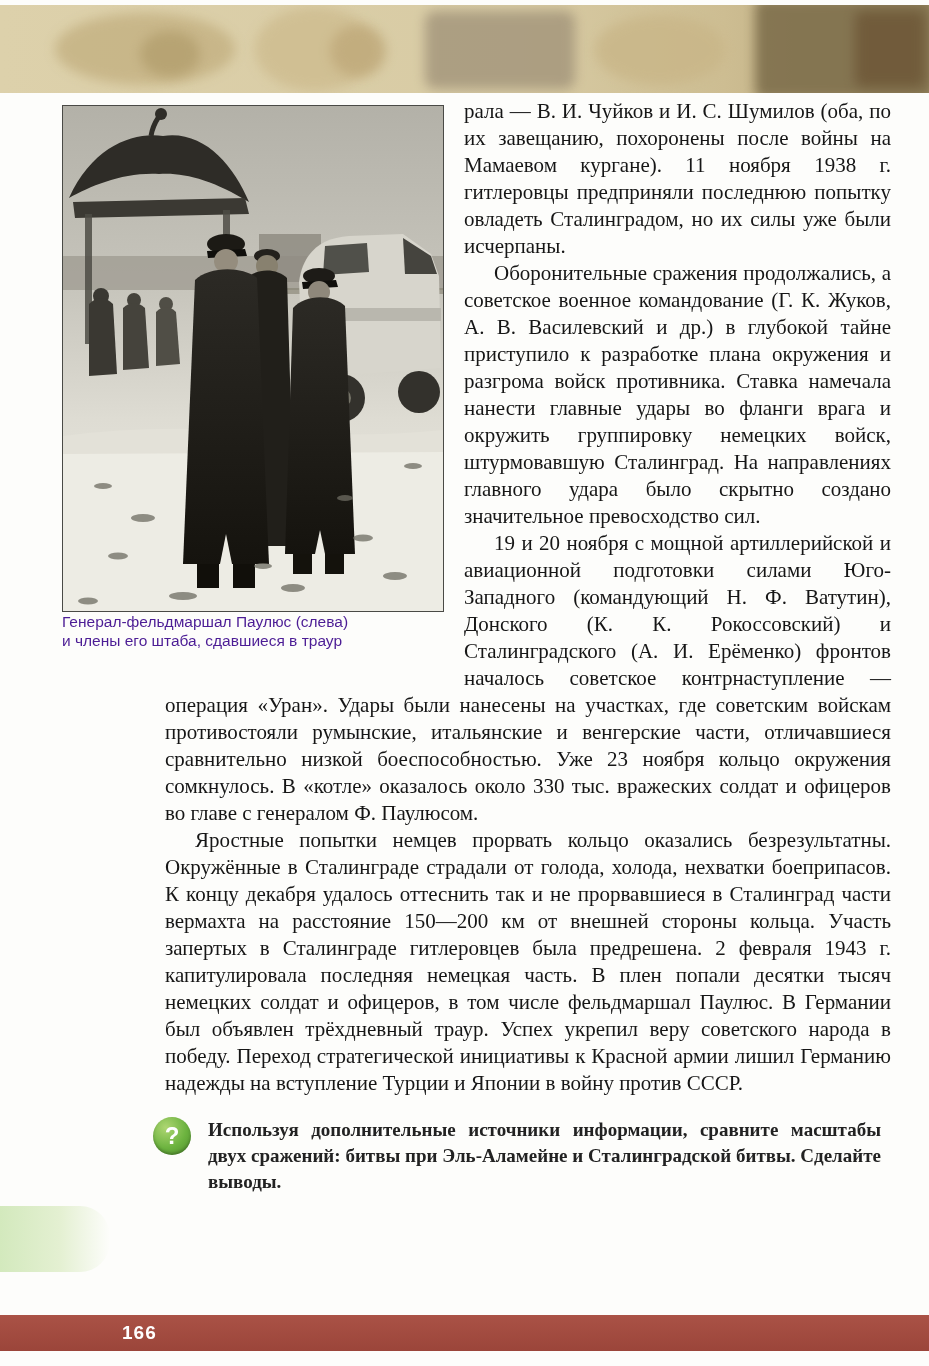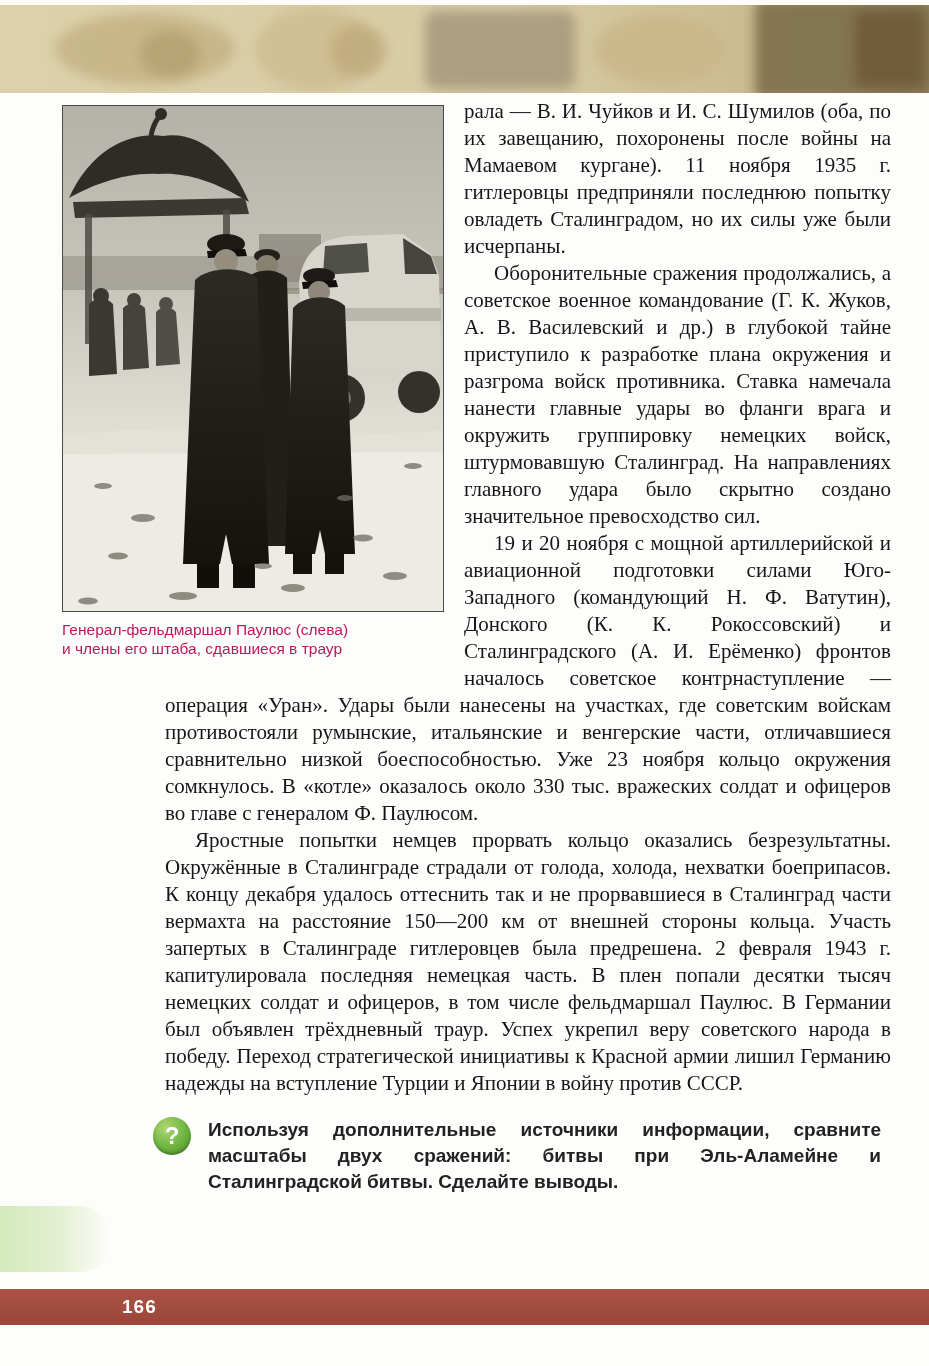--- a/index.html
+++ b/index.html
@@ -49,53 +49,53 @@
     margin:7px 20px 34px -103px;
   }
   .photo-frame {
     width:382px; height:507px;
     border:1px solid #4a4a46;
     background:#cfcfc9;
     overflow:hidden;
   }
   .photo-frame svg { display:block; }
   figcaption {
-    margin-top:8px;
+    margin-top:0;
     font-family:"Liberation Sans", sans-serif;
     font-size:15.5px; line-height:19px;
-    color:#be185d; text-align:left; text-indent:0;
+    color:#4c1d95; text-align:left; text-indent:0;
   }
   .cap-line { display:block; }
 
   
   .question {
     display:flex; align-items:flex-start; gap:17px;
     margin:20px 0 0 -12px;
     font-family:"Liberation Sans", sans-serif;
     font-size:19px; line-height:26px; font-weight:bold;
     color:#222; text-align:justify; text-indent:0;
   }
   .q-icon {
     flex:0 0 38px; width:38px; height:38px; border-radius:50%;
     background:radial-gradient(circle at 34% 28%, #aed672 0%, #6cb33f 55%, #4c8c2a 100%);
     color:#ffffff; font-size:24px; font-weight:bold;
     display:flex; align-items:center; justify-content:center;
     box-shadow:inset 0 -2px 3px rgba(0,0,0,.25);
   }
-  .q-text { flex:1 1 auto; padding-right:10px; }
+  .q-text { flex:1 1 auto; padding-right:10px;font-family:Liberation Serif, serif; }
 
   
   .green-strip {
     position:absolute; left:0; top:1206px;
     width:110px; height:66px;
     background:linear-gradient(to right, #d3e9bd 0%, #e4f0d2 55%, rgba(248,250,240,0) 100%);
     border-radius:0 30px 30px 0;
   }
   .footer-bar {
-    position:absolute; left:0; bottom:41px;
+    position:absolute; left:0; bottom:15px;
     width:929px; height:36px;
     background:linear-gradient(to bottom,#aa5246,#9b453a);
     display:flex; align-items:center;
   }
   .page-number {
     margin-left:122px;
     color:#ffffff;
     font-family:"Liberation Sans", sans-serif;
     font-size:19px; font-weight:bold;
     letter-spacing:1px;
@@ -199,21 +199,21 @@
             <ellipse cx="200" cy="460" rx="9" ry="3"></ellipse>
           </g>
         </svg>
       </div>
       <figcaption>
         <span class="cap-line">Генерал-фельдмаршал Паулюс (слева)</span>
         <span class="cap-line">и члены его штаба, сдавшиеся в траур</span>
       </figcaption>
     </figure>
 
-    <p class="cont">рала — В. И. Чуйков и И. С. Шумилов (оба, по их завещанию, похоронены после войны на Мамаевом кургане). 11 ноября 1935 г. гитлеровцы предприняли последнюю попытку овладеть Сталинградом, но их силы уже были исчерпаны.</p>
+    <p class="cont">рала — В. И. Чуйков и И. С. Шумилов (оба, по их завещанию, похоронены после войны на Мамаевом кургане). 11 ноября 1938 г. гитлеровцы предприняли последнюю попытку овладеть Сталинградом, но их силы уже были исчерпаны.</p>
     <p>Оборонительные сражения продолжались, а советское военное командование (Г. К. Жуков, А. В. Василевский и др.) в глубокой тайне приступило к разработке плана окружения и разгрома войск противника. Ставка намечала нанести главные удары во фланги врага и окружить группировку немецких войск, штурмовавшую Сталинград. На направлениях главного удара было скрытно создано значительное превосходство сил.</p>
     <p>19 и 20 ноября с мощной артиллерийской и авиационной подготовки силами Юго-Западного (командующий Н. Ф. Ватутин), Донского (К. К. Рокоссовский) и Сталинградского (А. И. Ерёменко) фронтов началось советское контрнаступление — операция «Уран». Удары были нанесены на участках, где советским войскам противостояли румынские, итальянские и венгерские части, отличавшиеся сравнительно низкой боеспособностью. Уже 23 ноября кольцо окружения сомкнулось. В «котле» оказалось около 330 тыс. вражеских солдат и офицеров во главе с генералом Ф. Паулюсом.</p>
     <p>Яростные попытки немцев прорвать кольцо оказались безрезультатны. Окружённые в Сталинграде страдали от голода, холода, нехватки боеприпасов. К концу декабря удалось оттеснить так и не прорвавшиеся в Сталинград части вермахта на расстояние 150—200 км от внешней стороны кольца. Участь запертых в Сталинграде гитлеровцев была предрешена. 2 февраля 1943 г. капитулировала последняя немецкая часть. В плен попали десятки тысяч немецких солдат и офицеров, в том числе фельдмаршал Паулюс. В Германии был объявлен трёхдневный траур. Успех укрепил веру советского народа в победу. Переход стратегической инициативы к Красной армии лишил Германию надежды на вступление Турции и Японии в войну против СССР.</p>
 
     <div class="question">
       <div class="q-icon">?</div>
       <div class="q-text">Используя дополнительные источники информации, сравните масштабы двух сражений: битвы при Эль-Аламейне и Сталинградской битвы. Сделайте выводы.</div>
     </div>
   </div>
 

